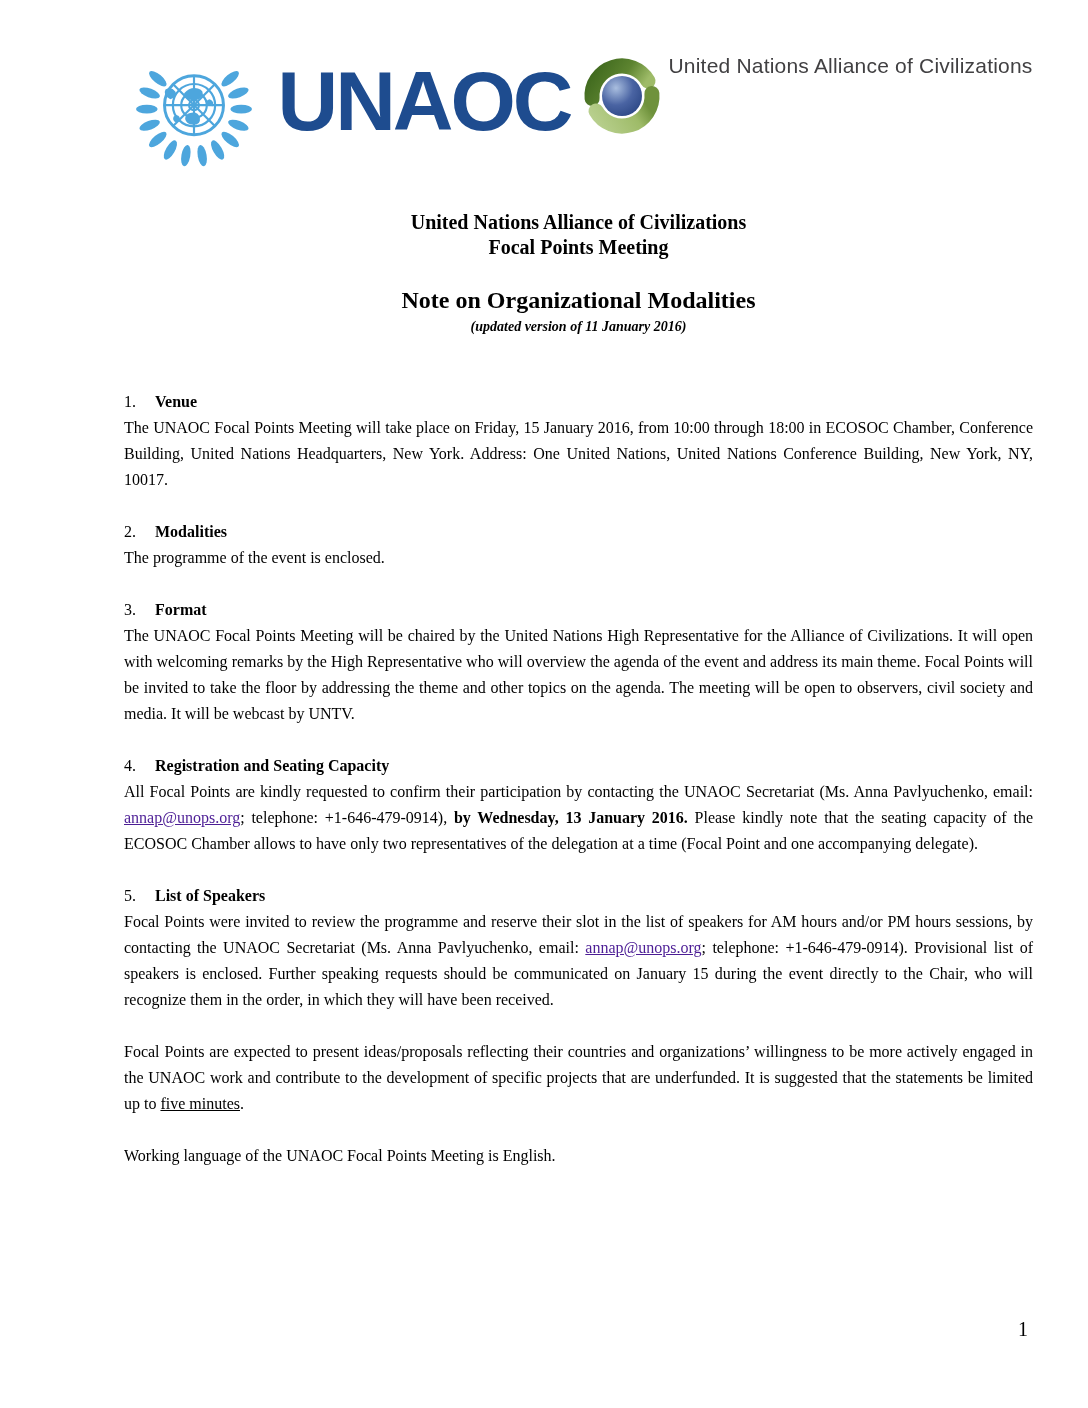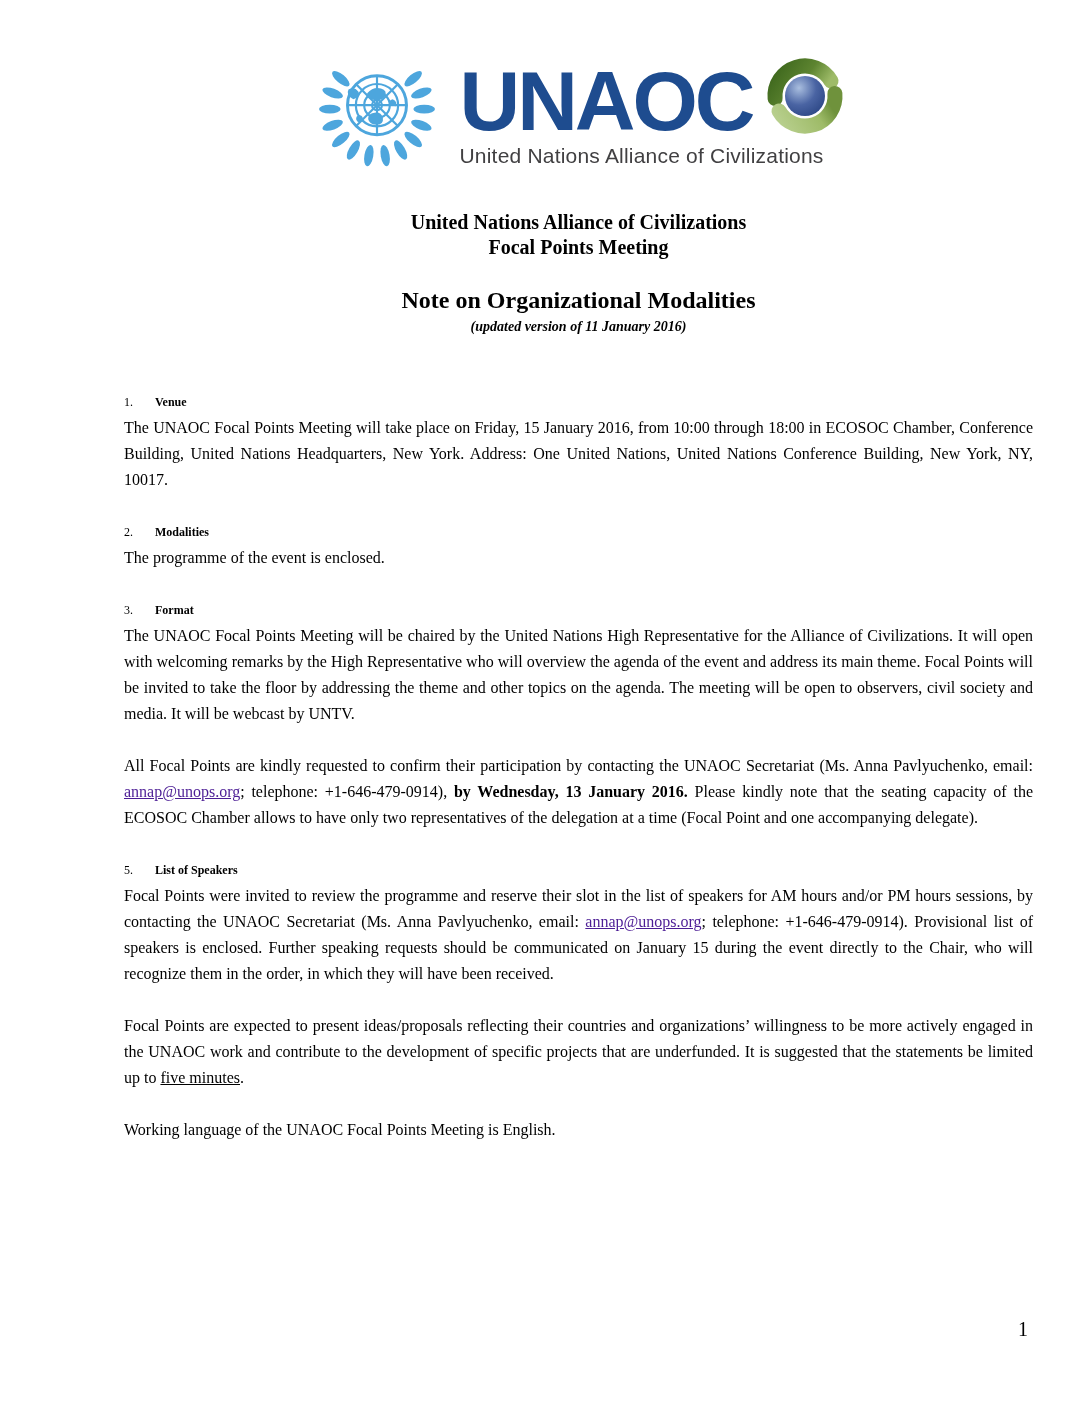--- a/index.html
+++ b/index.html
@@ -20,21 +20,21 @@
     width: 909px;
   }
   
   .logo-row {
     margin-top: 56px;
     display: flex;
     justify-content: center;
     align-items: flex-start;
   }
   .emblem-wrap { flex: 0 0 auto; }
-  .logo-right { margin-left: 13px; display: flex; flex-direction: column; }
+  .logo-right { margin-left: 13px; display: flex; flex-direction: row; }
   .logo-top { display: flex; align-items: center; }
   .logo-acronym {
     font-family: "Liberation Sans", sans-serif;
     font-weight: bold;
     font-size: 84px;
     line-height: 84px;
     letter-spacing: -3px;
     color: #1e4c8f;
   }
   .swirl-wrap { margin-left: 6px; margin-top: -6px; }
@@ -62,21 +62,21 @@
   .doc-version-note {
     font-size: 14px;
     font-weight: bold;
     font-style: italic;
     line-height: 25px;
   }
   
   .sections { margin-top: 50px; }
   .section { margin-top: 26px; }
   .section:first-child { margin-top: 0; }
-  .heading-line { font-size: 12px; line-height: 26px; }
+  .heading-line { font-size: 16px; line-height: 26px; }
   .heading-line .num { display: inline-block; width: 31px; font-weight: normal; }
   .heading-line .htext { font-weight: bold; }
   .para {
     font-size: 16px;
     line-height: 26px;
     text-align: justify;
   }
   .para + .para { margin-top: 26px; }
   .closing { margin-top: 26px; }
   .closing .para { margin-top: 26px; }
@@ -194,20 +194,21 @@
   </div>
 
   <div class="section">
     <p class="heading-line"><span class="num">3.</span><span class="htext">Format</span></p>
     <div class="sec-body">
             <p class="para"><span class="run-normal">The UNAOC Focal Points Meeting will be chaired by the United Nations High Representative for the Alliance of Civilizations. It will open with welcoming remarks by the High Representative who will overview the agenda of the event and address its main theme. Focal Points will be invited to take the floor by addressing the theme and other topics on the agenda. The meeting will be open to observers, civil society and media. It will be webcast by UNTV.</span></p>
           </div>
   </div>
 
   <div class="section">
+    <p class="heading-line"><span class="num">4.</span><span class="htext">Registration and Seating Capacity</span></p>
     <div class="sec-body">
             <p class="para"><span class="run-normal">All Focal Points are kindly requested to confirm their participation by contacting the UNAOC Secretariat (Ms. Anna Pavlyuchenko, email: </span><a class="run-link" href="#">annap@unops.org</a><span class="run-normal">; telephone: +1-646-479-0914), </span><span class="run-bold">by Wednesday, 13 January 2016.</span><span class="run-normal"> Please kindly note that the seating capacity of the ECOSOC Chamber allows to have only two representatives of the delegation at a time (Focal Point and one accompanying delegate).</span></p>
           </div>
   </div>
 
   <div class="section">
     <p class="heading-line"><span class="num">5.</span><span class="htext">List of Speakers</span></p>
     <div class="sec-body">
             <p class="para"><span class="run-normal">Focal Points were invited to review the programme and reserve their slot in the list of speakers for AM hours and/or PM hours sessions, by contacting the UNAOC Secretariat (Ms. Anna Pavlyuchenko, email: </span><a class="run-link" href="#">annap@unops.org</a><span class="run-normal">; telephone: +1-646-479-0914). Provisional list of speakers is enclosed. Further speaking requests should be communicated on January 15 during the event directly to the Chair, who will recognize them in the order, in which they will have been received.</span></p>
           </div>

